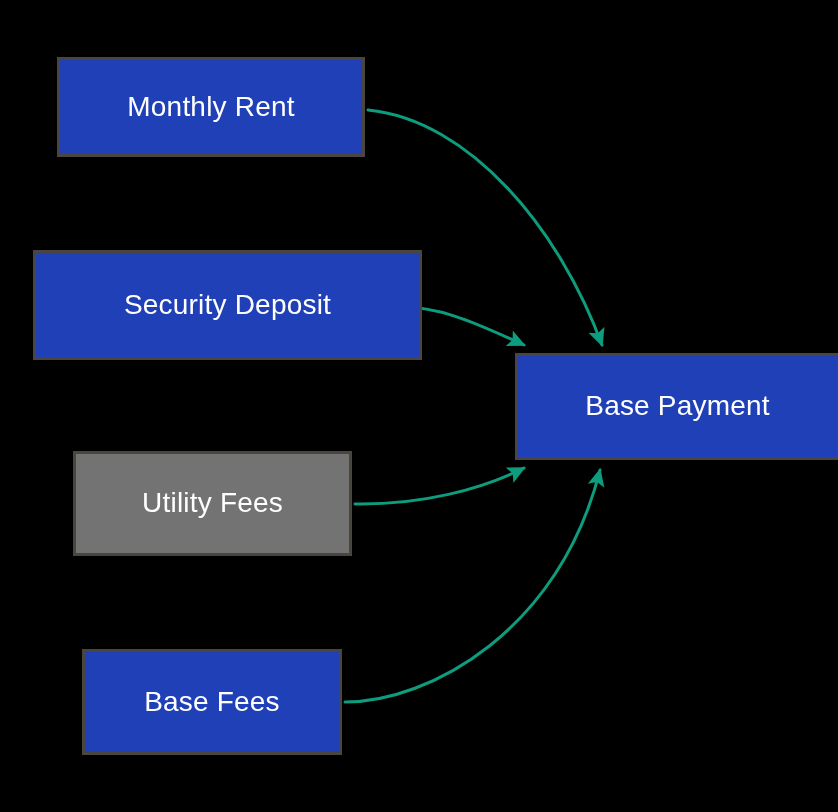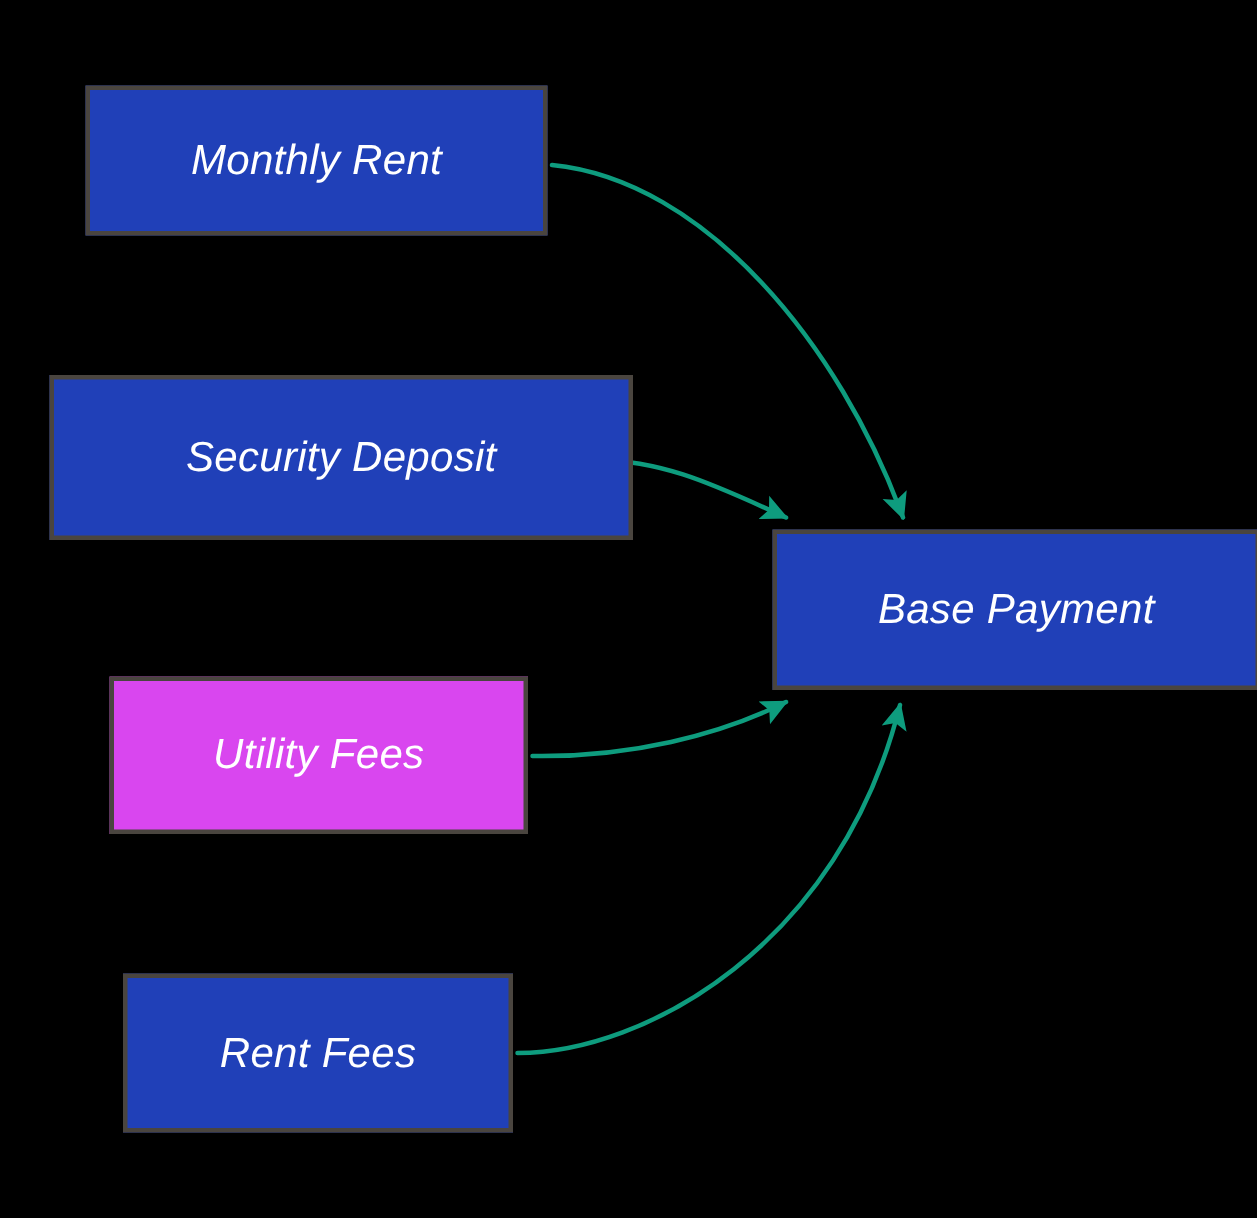--- a/index.html
+++ b/index.html
@@ -43,21 +43,21 @@
     white-space: nowrap;
     user-select: none;
   }
   .node-label {
     display: block;
   }
 </style>
 </head>
 <body>
 
-<div id="diagram-canvas" style="width: 838px; height: 812px; background: rgb(0, 0, 0); font-style: italic;">
+<div id="diagram-canvas" style="width: 838px; height: 812px; background: rgb(0, 0, 0);">
 
   <svg id="edge-layer" viewBox="0 0 838 812" width="838" height="812" xmlns="http://www.w3.org/2000/svg">
     <defs>
       <marker id="arrowhead" markerWidth="7" markerHeight="7" refX="5.4" refY="3.1" orient="auto" markerUnits="strokeWidth">
         <path d="M 0 0.25 L 6 3.1 L 0 5.95 L 1.25 3.1 Z" fill="#0e9c7e"></path>
       </marker>
     </defs>
     <g id="edge-group">
         <path d="M 368 110 C 470 120, 560 230, 602 345" fill="none" stroke="#0e9c7e" stroke-width="3" stroke-linecap="round" marker-end="url(#arrowhead)"></path>
         <path d="M 393 307 C 440 305, 480 325, 524 345" fill="none" stroke="#0e9c7e" stroke-width="3" stroke-linecap="round" marker-end="url(#arrowhead)"></path>
@@ -67,25 +67,25 @@
   </svg>
 
   <div class="node" style="left: 57px; top: 57px; width: 308px; height: 100px; background: rgb(32, 64, 184); border-color: rgb(74, 69, 63); color: rgb(255, 255, 255);">
     <span class="node-label">Monthly Rent</span>
   </div>
 
   <div class="node" style="left: 33px; top: 250px; width: 389px; height: 110px; background: rgb(32, 64, 184); border-color: rgb(74, 69, 63); color: rgb(255, 255, 255);">
     <span class="node-label">Security Deposit</span>
   </div>
 
-  <div class="node" style="left: 73px; top: 451px; width: 279px; height: 105px; background: #d946ef; border-color: rgb(74, 69, 63); color: rgb(255, 255, 255); text-align: right;">
+  <div class="node" style="left: 73px; top: 451px; width: 279px; height: 105px; background: #737373; border-color: rgb(74, 69, 63); color: rgb(255, 255, 255); text-align: right;">
     <span class="node-label">Utility Fees</span>
   </div>
 
   <div class="node" style="left: 82px; top: 649px; width: 260px; height: 106px; background: rgb(32, 64, 184); border-color: rgb(74, 69, 63); color: rgb(255, 255, 255);">
-    <span class="node-label">Rent Fees</span>
+    <span class="node-label">Base Fees</span>
   </div>
 
   <div class="node" style="left: 480px; top: 353px; width: 325px; height: 107px; background: rgb(32, 64, 184); border-color: rgb(74, 69, 63); color: rgb(255, 255, 255); margin-left: 35px;">
     <span class="node-label">Base Payment</span>
   </div>
 
 </div>
 
 </body></html>

